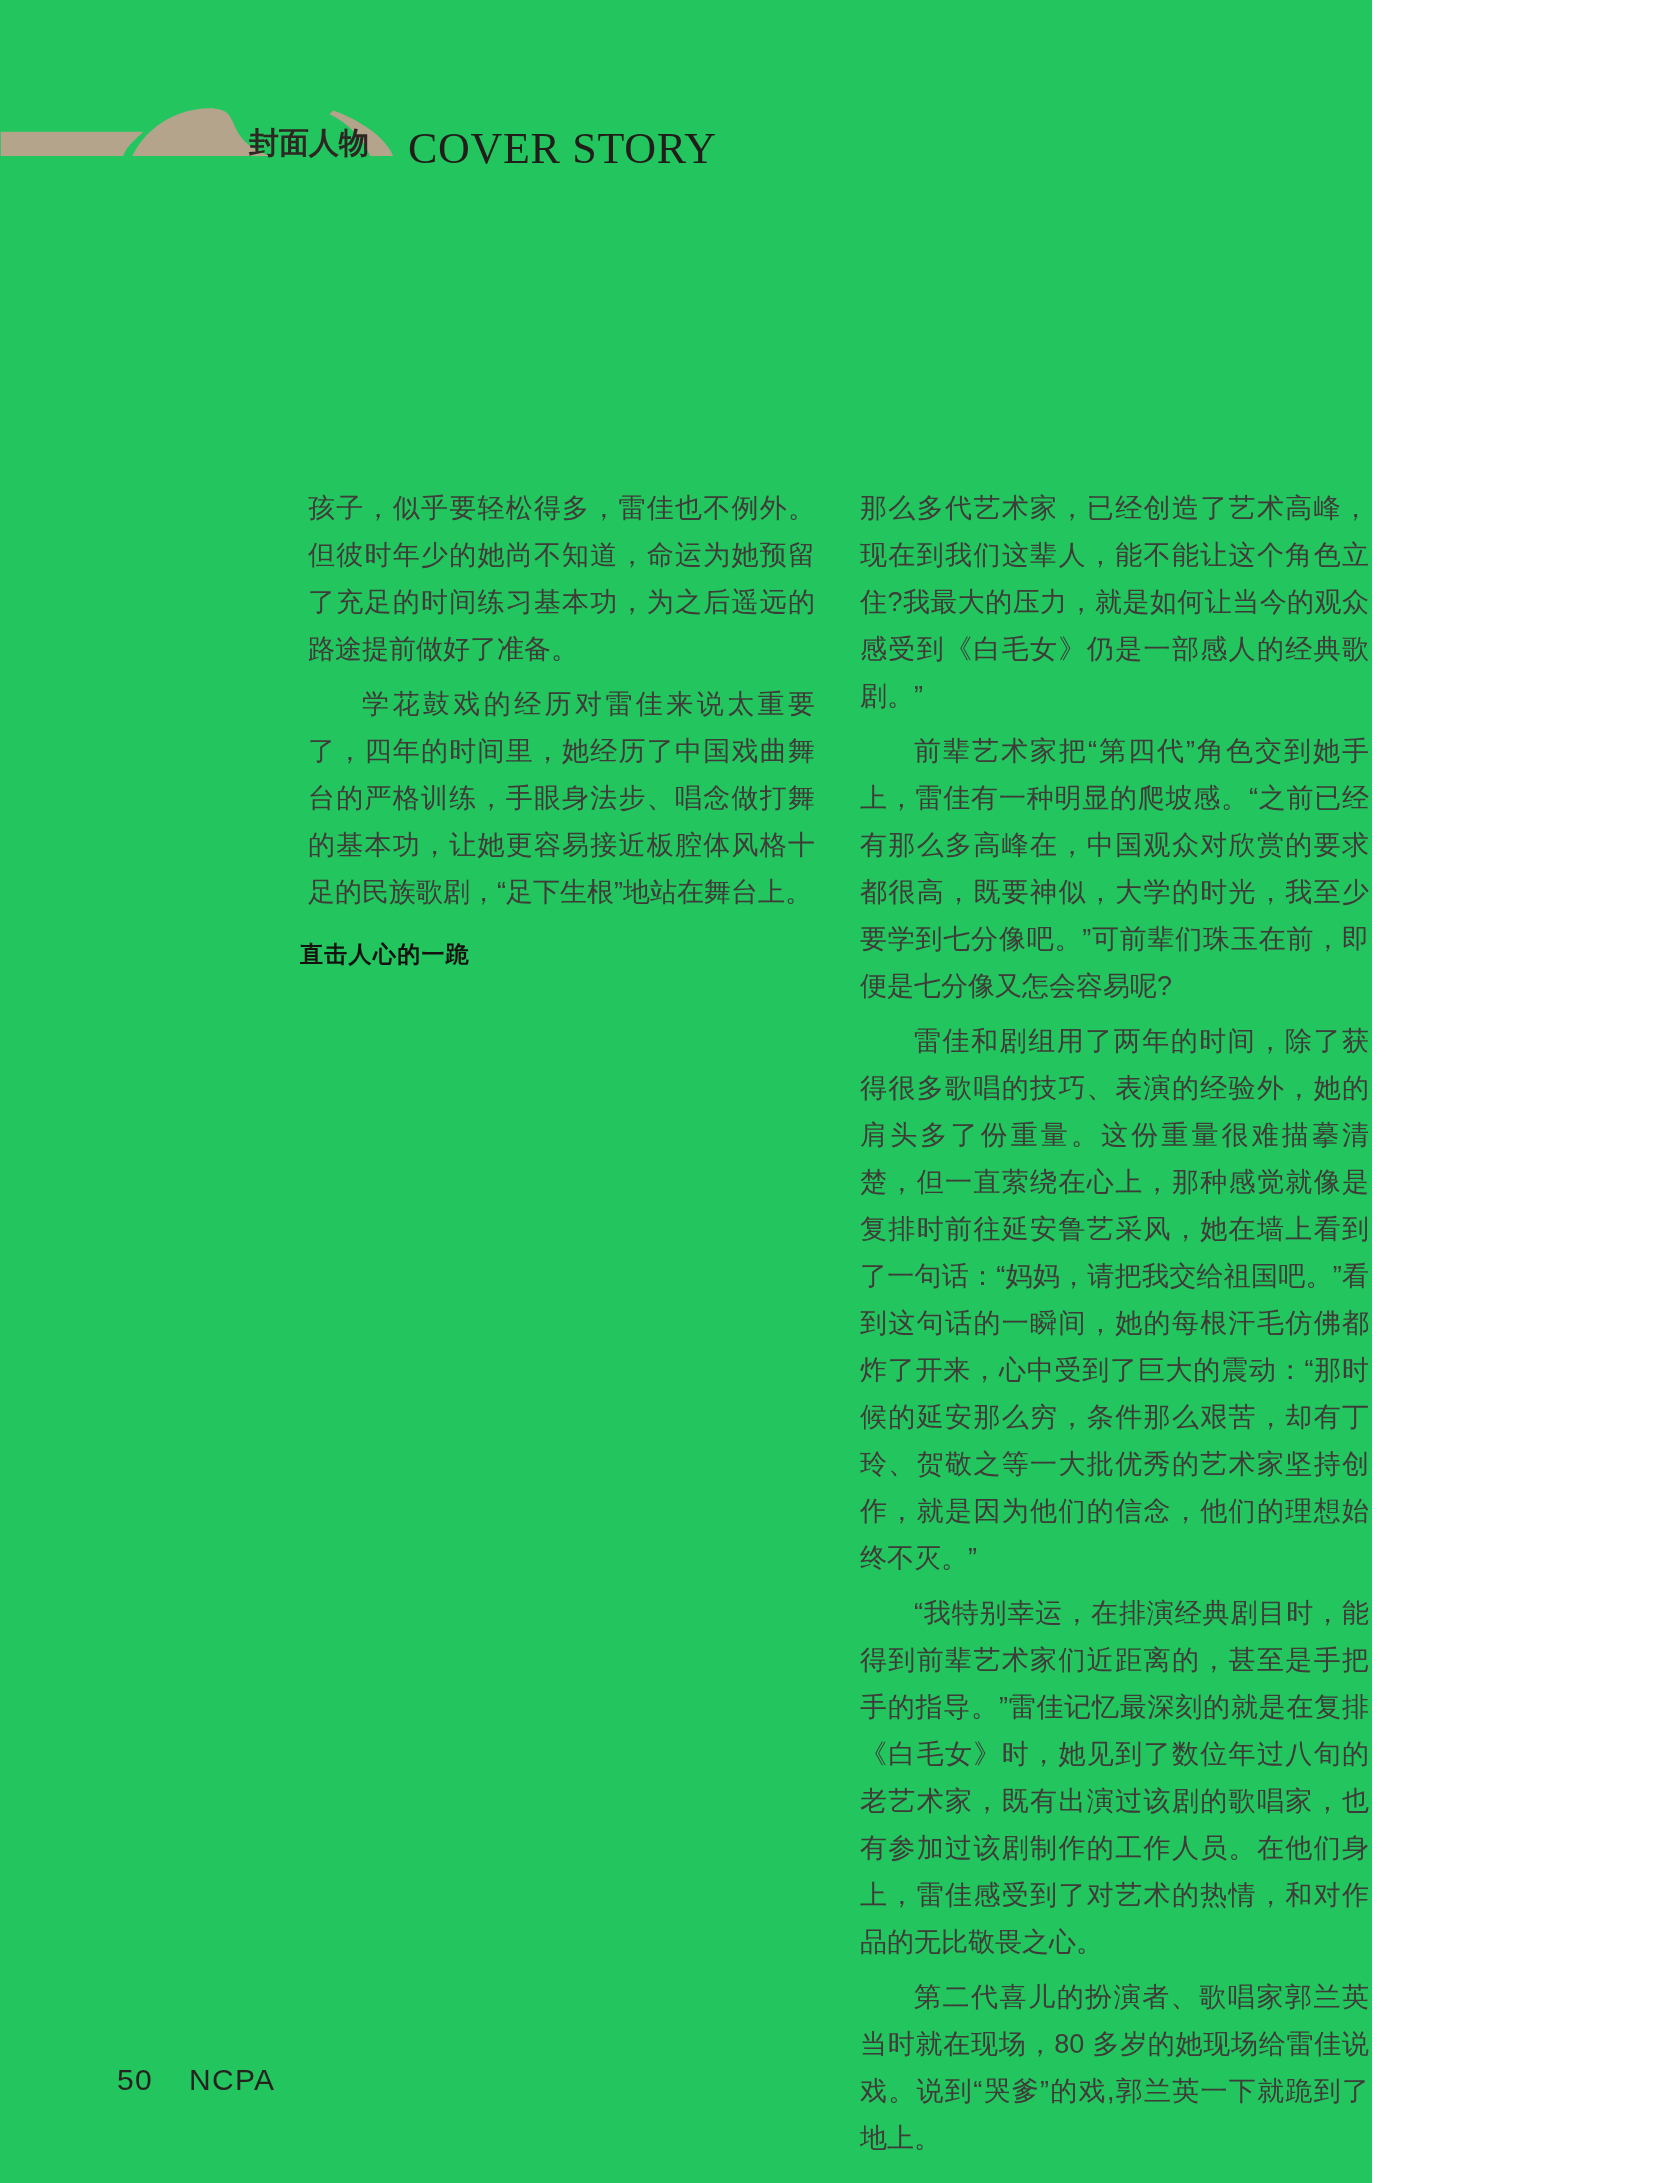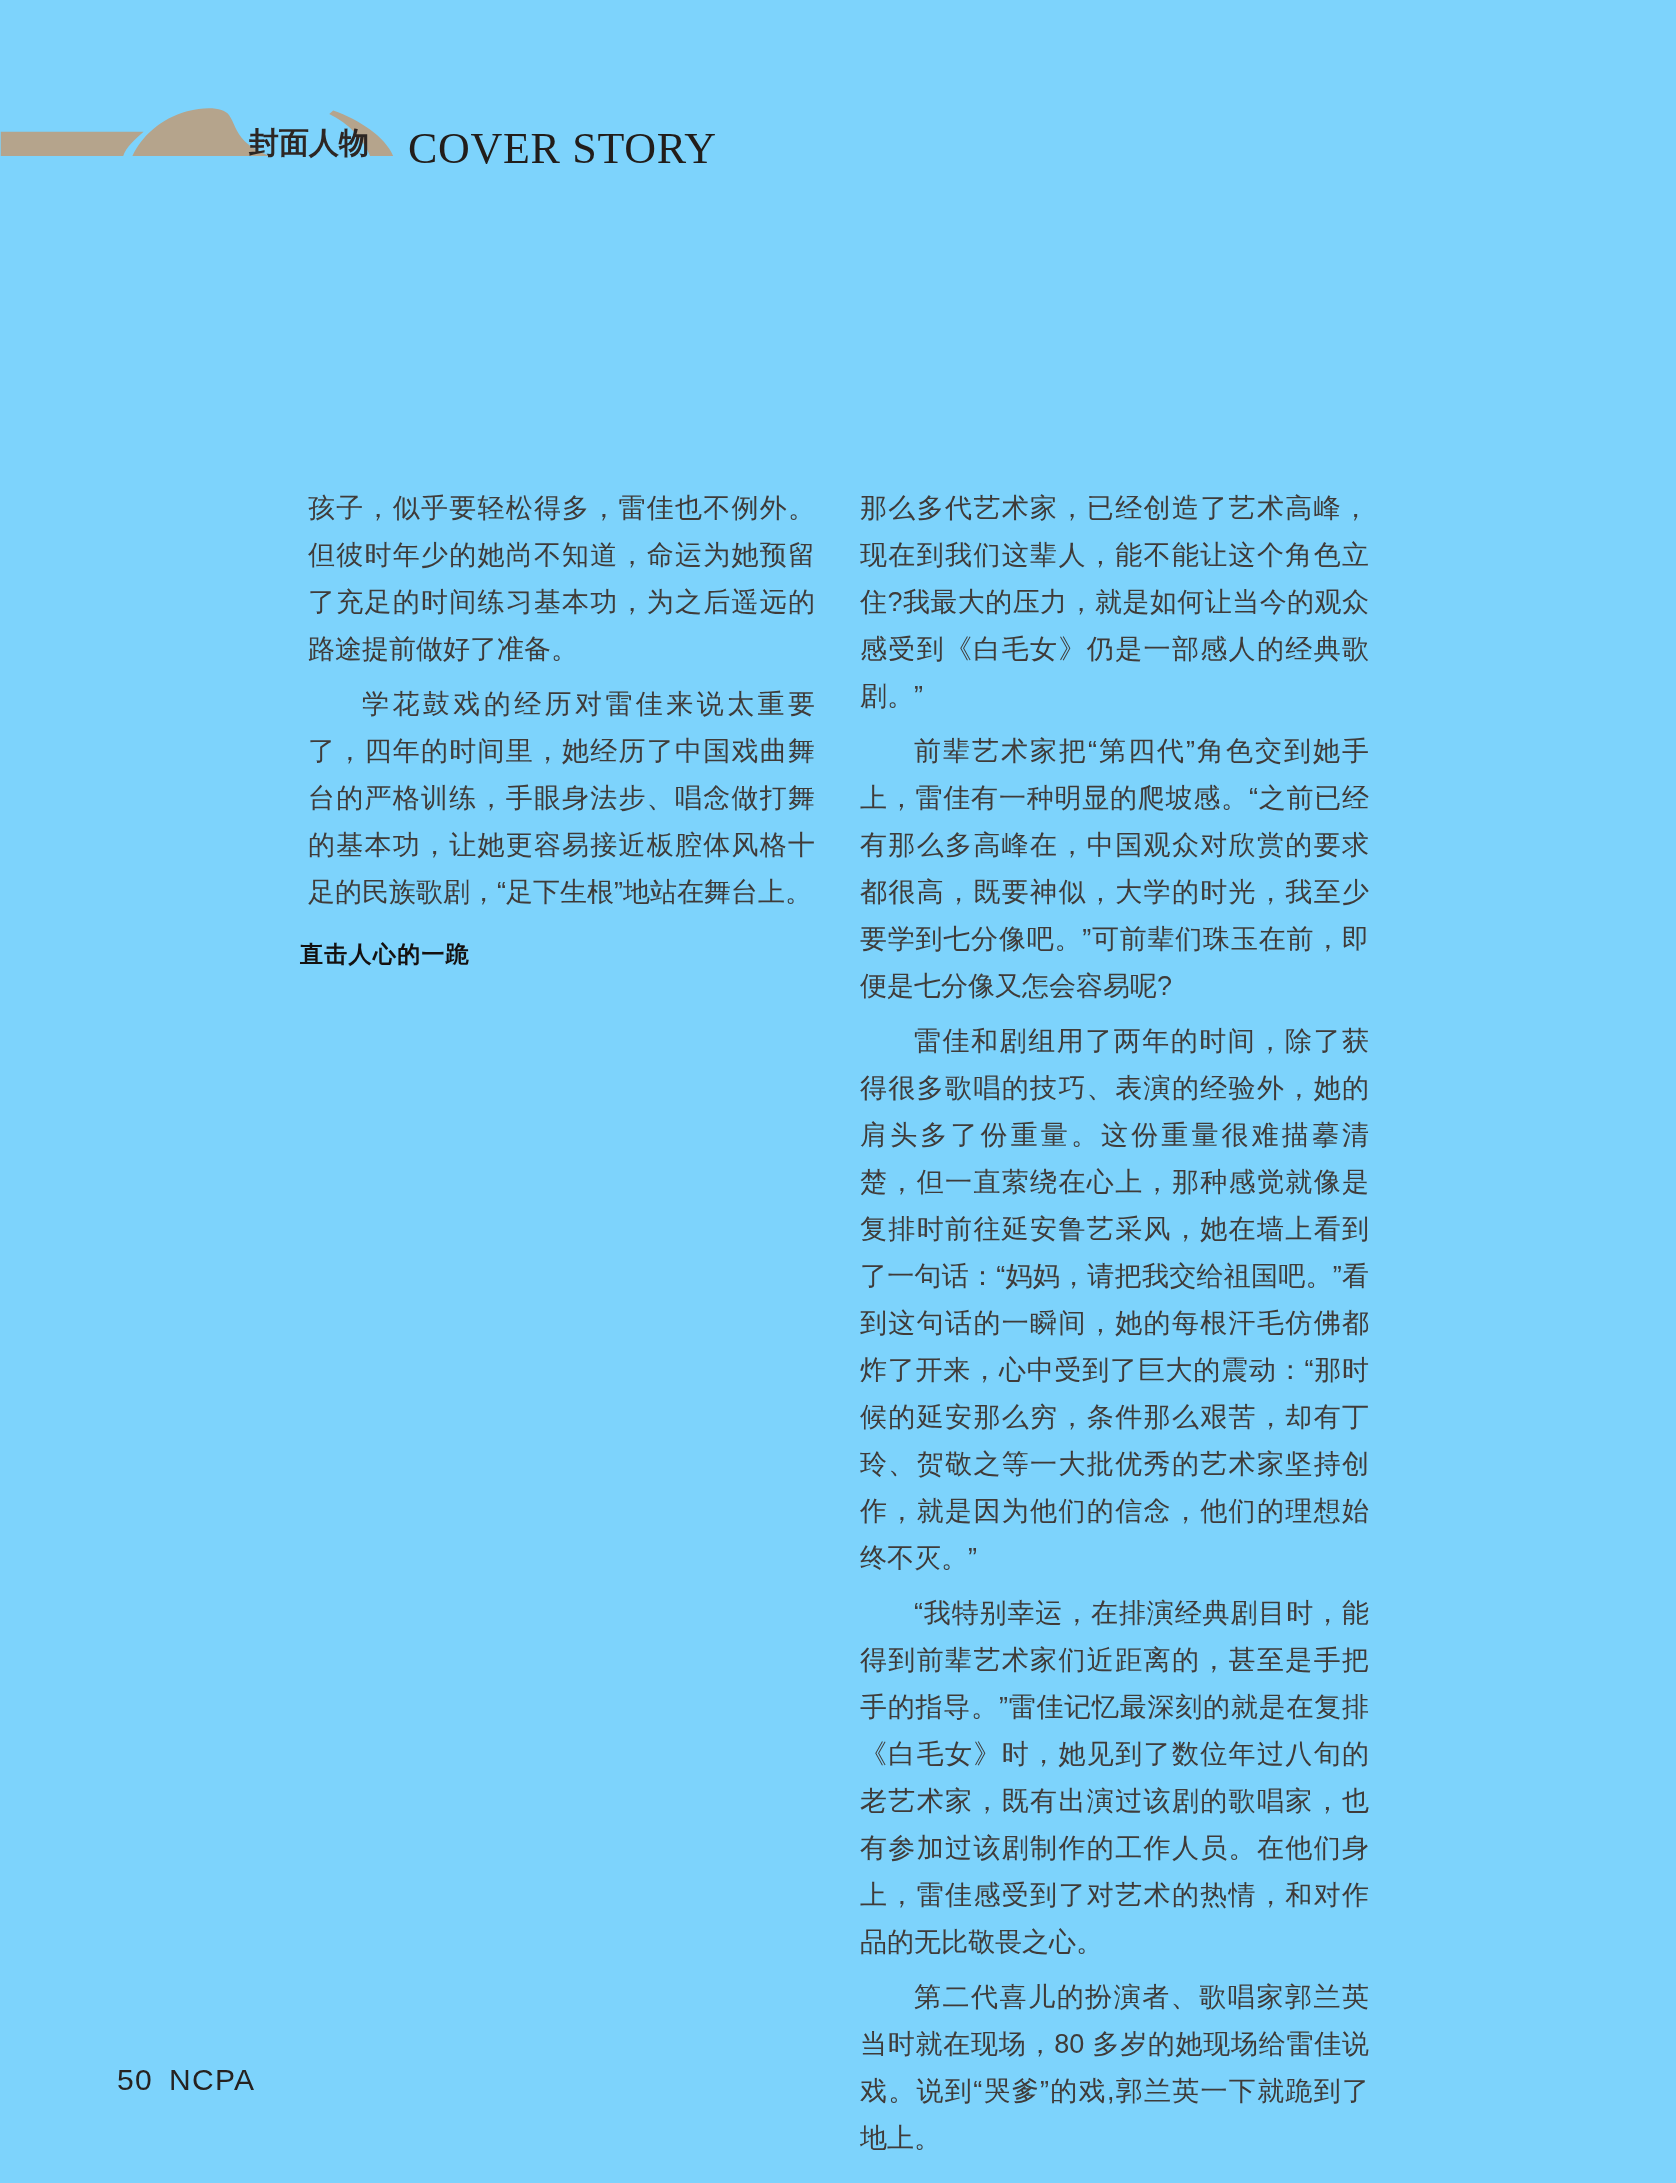--- a/index.html
+++ b/index.html
@@ -1,21 +1,21 @@
 <!DOCTYPE html>
 <html style="font-size:10.6px"><head>
 <meta charset="utf-8">
 <style>
   html,body{margin:0;padding:0;}
   body{
     width:1676px;height:2183px;background:#ffffff;
     font-family:"Liberation Sans","DejaVu Sans",sans-serif;
     -webkit-font-smoothing:antialiased;
   }
-  .page{position:relative;width:1676px;height:2183px;overflow:hidden;background:#7dd3fc;}
+  .page{position:relative;width:1372px;height:2183px;overflow:hidden;background:#22c55e;}
 
   
   .header-art{position:absolute;left:0;top:106px;}
   .header-zh{
     position:absolute;left:249px;top:128px;
     font-size:30px;font-weight:700;letter-spacing:0px;
     color:#2d2623;line-height:1;white-space:nowrap;
   }
   .header-en{
     position:absolute;left:408px;top:127px;
@@ -37,21 +37,21 @@
   .col h2{
     margin:24px 0 46px 0;
     font-size:23px;line-height:33px;font-weight:800;
     color:#141110;letter-spacing:1.3px;text-indent:0;font-family:Liberation Mono, monospace;
   }
 
   
   .footer{
     position:absolute;left:117px;top:2065px;
     font-size:30px;line-height:1;color:#262220;letter-spacing:1.3px;
-    display:flex;gap:16px;align-items:flex-end;
+    display:flex;gap:36px;align-items:flex-end;
   }
 </style>
 </head>
 <body>
 
 <div class="page">
 
   <svg class="header-art" width="436" height="79" viewBox="0 0 660 120">
     <path d="M0,39 L217,39 C203,51 190,63 186,76 L0,76 Z" fill="#b5a48c"></path>
     <path d="M200,76 C213,47 243,19 283,8 C315,0 339,3 347,14 C354,24 357,40 371,54 C383,65 397,72 411,76 Z" fill="#b5a48c"></path>

